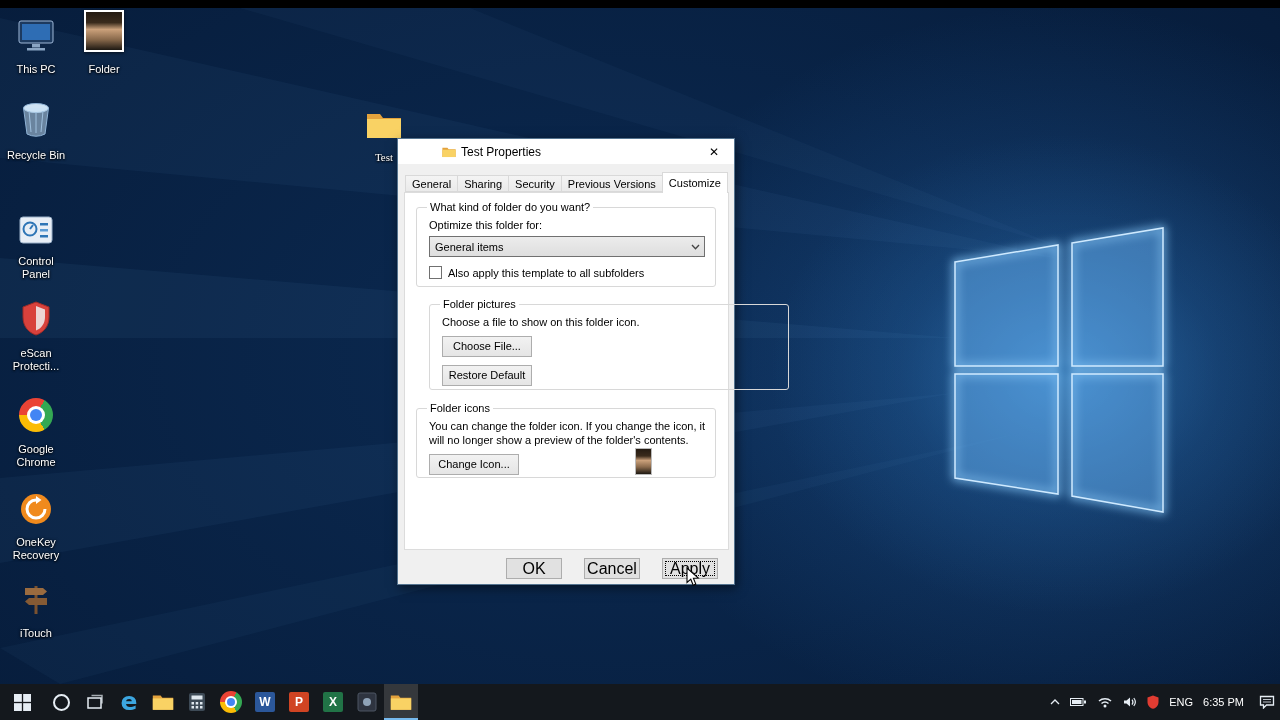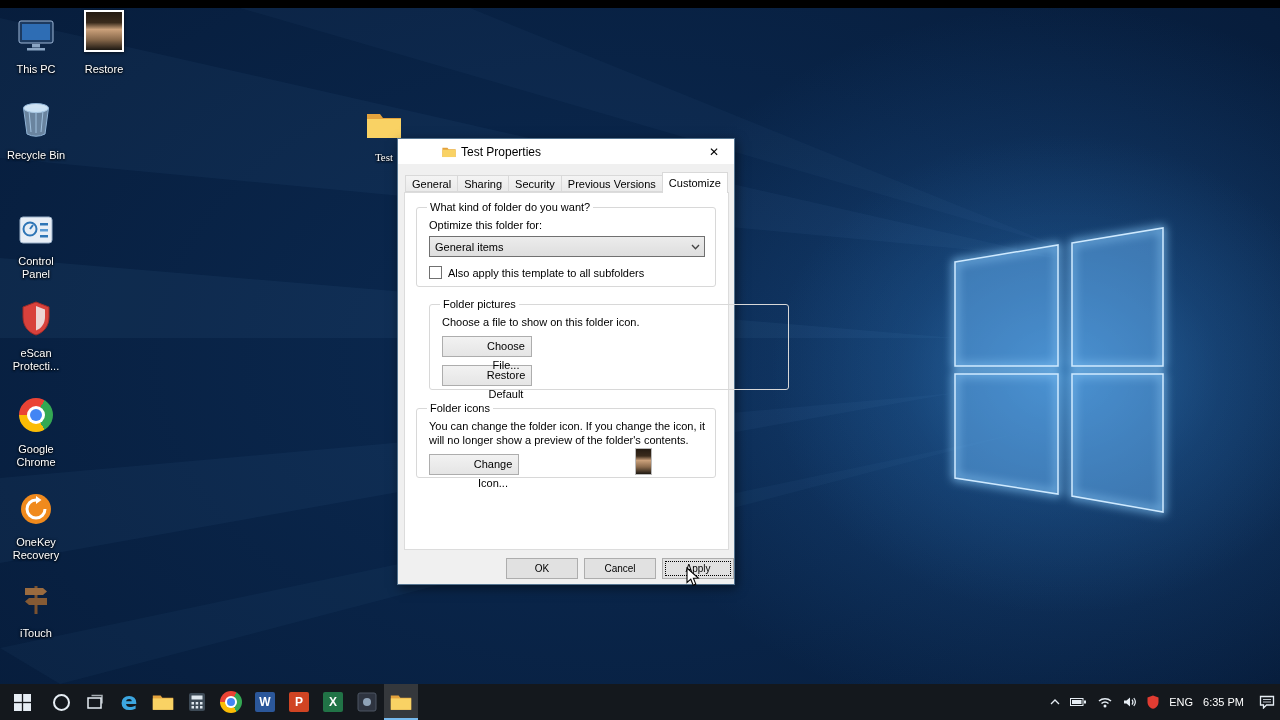--- a/index.html
+++ b/index.html
@@ -56,24 +56,24 @@
   .g3 { left:11px; top:209px; width:300px; height:76px; }
   .fld-label { margin:2px 0 5px 4px; }
   .combo { margin-left:4px; width:276px; height:21px; border:1px solid #707070;
            background:linear-gradient(#ececec,#dedede); display:flex; align-items:center; position:relative; }
   .combo .combo-text { flex:1; padding-left:5px; }
   .combo .combo-btn { width:18px; height:100%; display:flex; align-items:center; justify-content:center; }
   .checkrow { margin:9px 0 0 4px; display:flex; align-items:flex-end; }
   .checkbox { width:13px; height:13px; border:1px solid #707070; background:#fff; margin-right:6px; flex:0 0 auto; }
   .desc { margin:1px 0 7px 4px; line-height:14px; }
   .dlg-btn { display:block; width:90px; height:21px; margin:0 0 8px 4px; background:linear-gradient(#f2f2f2,#e5e5e5);
-             border:1px solid #adadad; font-size:11px; font-family:"Liberation Sans",sans-serif; text-align:center; line-height:19px;padding-left:38px; }
+             border:1px solid #adadad; font-size:11px; font-family:"Liberation Sans",sans-serif; text-align:center; line-height:19px; }
   .btnrow { position:absolute; left:0; top:419px; width:100%; height:24px; }
-  .btnrow .btn { position:absolute; width:72px; height:21px; background:#e1e1e1; border:1px solid #adadad;
-                 font-size:10px; font-family:"Liberation Sans",sans-serif; text-align:center; line-height:19px; }
+  .btnrow .btn { position:absolute; width:56px; height:21px; background:#e1e1e1; border:1px solid #adadad;
+                 font-size:16px; font-family:"Liberation Sans",sans-serif; text-align:center; line-height:19px; }
   .btn-ok { left:108px; } .btn-cancel { left:186px; }
   .btn-apply { left:264px; background:#e5f1fb; border:1px solid #0078d7; outline:1px dotted #000; outline-offset:-4px; }
   .cursor { position:absolute; left:288px; top:428px; z-index:10; }
 
   
   .taskbar { position:absolute; left:0; bottom:0; width:1280px; height:36px; background:#14181d;
              display:flex; align-items:center; }
   .tb-left { display:flex; height:36px; align-items:center; }
   .tbtn { width:34px; height:36px; display:flex; align-items:center; justify-content:center; position:relative; }
   .tbtn.start { width:44px; }
@@ -140,21 +140,21 @@
             <rect x="9" y="28" width="18" height="2.5" fill="#8aa5c4"></rect>
           </svg>
       </div>
       <div class="lbl">This PC</div>
     </div>
 
     <div class="dicon" style="left:72px; top:4px;">
       <div class="ic">
           <div class="photo-shahid"></div>
         </div>
-      <div class="lbl">Restore</div>
+      <div class="lbl">Folder</div>
     </div>
 
     <div class="dicon" style="left:4px; top:90px;">
       <div class="ic">
         <svg width="30" height="37" viewBox="0 0 30 37">
             <ellipse cx="15" cy="7" rx="12.5" ry="4.5" fill="#cfe3f4" stroke="#8fb3d6"></ellipse>
             <path d="M2.5,7 L6,33 Q15,37.5 24,33 L27.5,7" fill="rgba(200,225,245,0.5)" stroke="#8fb3d6"></path>
             <path d="M8,10 L10,31 M15,11 L15,32 M22,10 L20,31" stroke="#9fc0de" fill="none"></path>
           </svg>
       </div>

